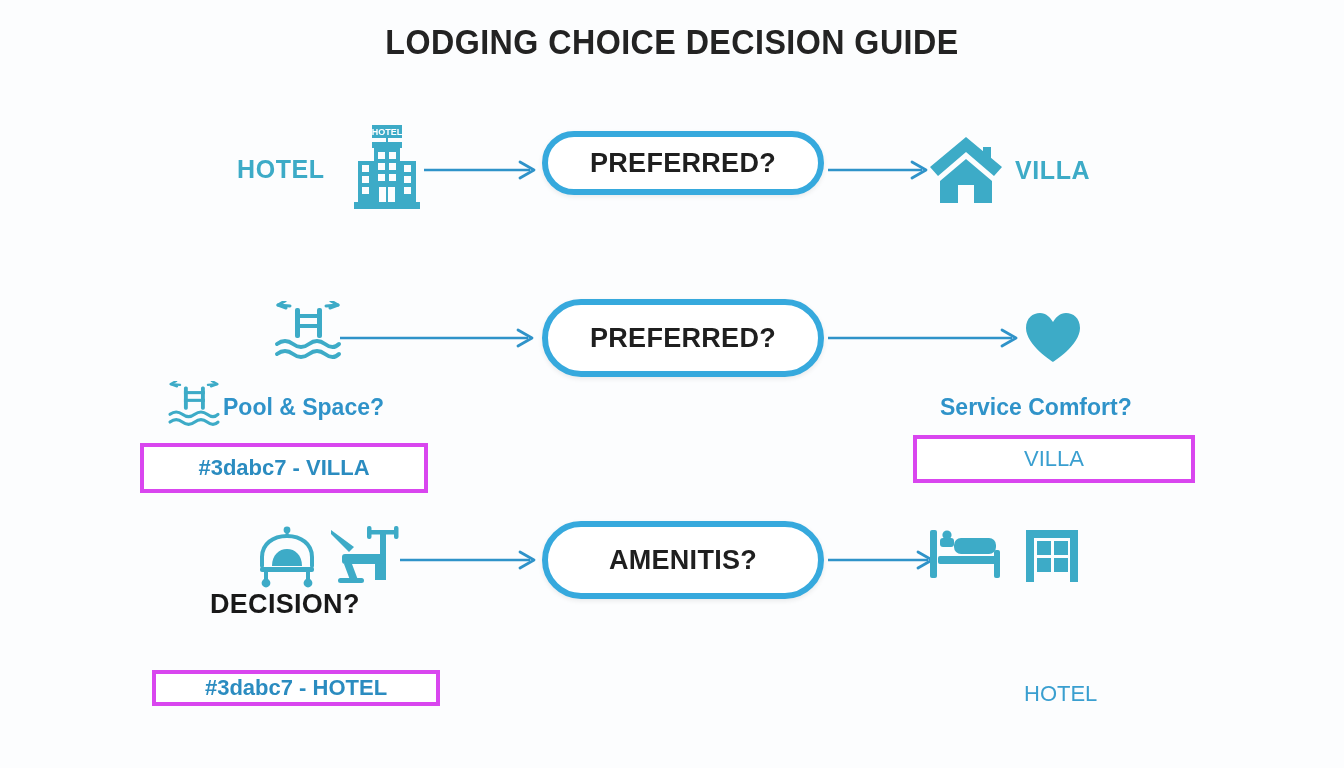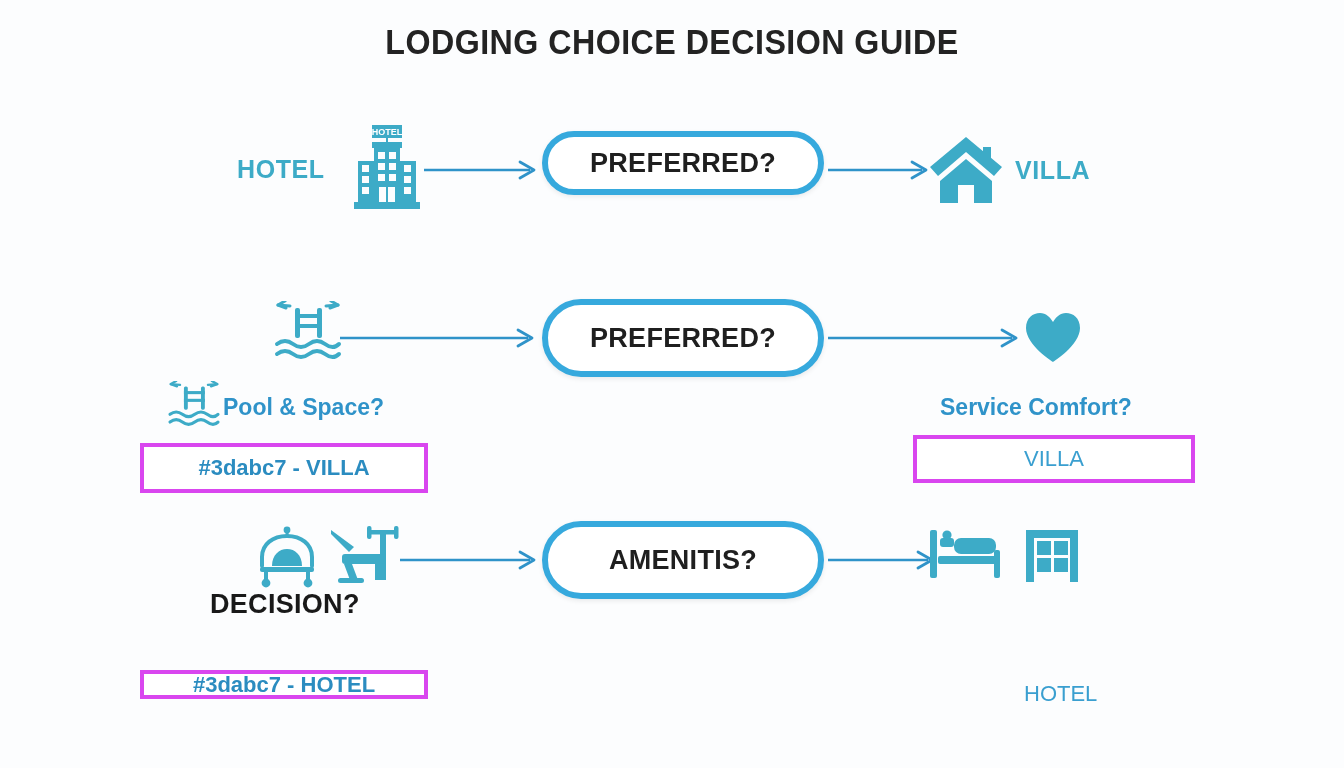--- a/index.html
+++ b/index.html
@@ -349,20 +349,20 @@
       <rect x="13" y="13" width="14" height="14" fill="#3dabc7"></rect>
       <rect x="30" y="13" width="14" height="14" fill="#3dabc7"></rect>
       <rect x="13" y="30" width="14" height="14" fill="#3dabc7"></rect>
       <rect x="30" y="30" width="14" height="14" fill="#3dabc7"></rect>
     </svg>
   </div>
 
   <div class="black-head" style="left:210px; top:589px;">DECISION?</div>
 
 
-  <div class="out-box" style="left:140px; top:670px; width:288px; height:29px;">
+  <div class="out-box" style="left:152px; top:670px; width:288px; height:36px;">
     <span class="out-box-text">#3dabc7 - HOTEL</span>
   </div>
 
 
   <div class="plain-text" style="left:1024px; top:681px;">HOTEL</div>
 
 </div>
 
 </body></html>

